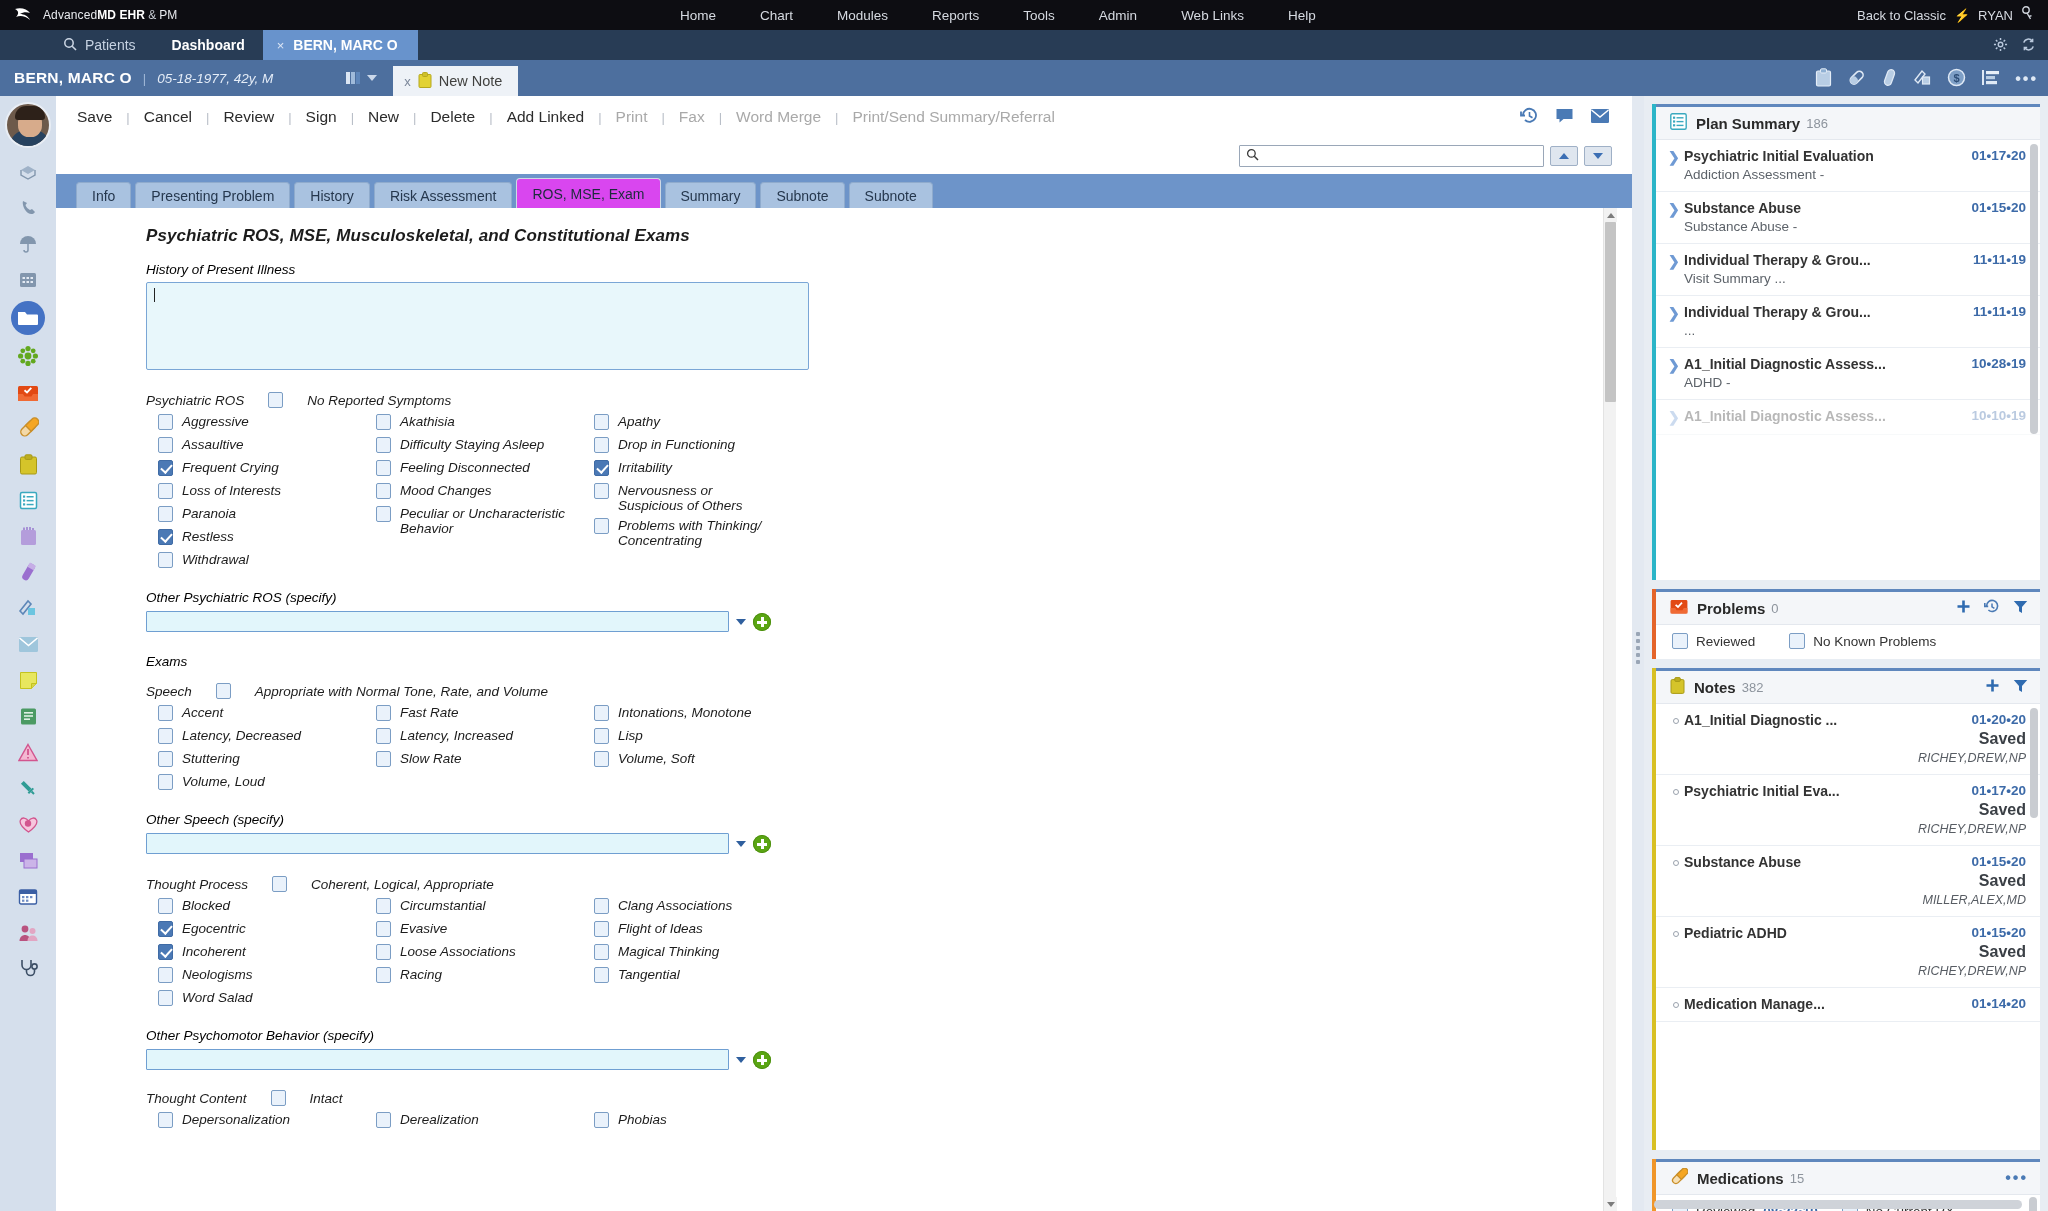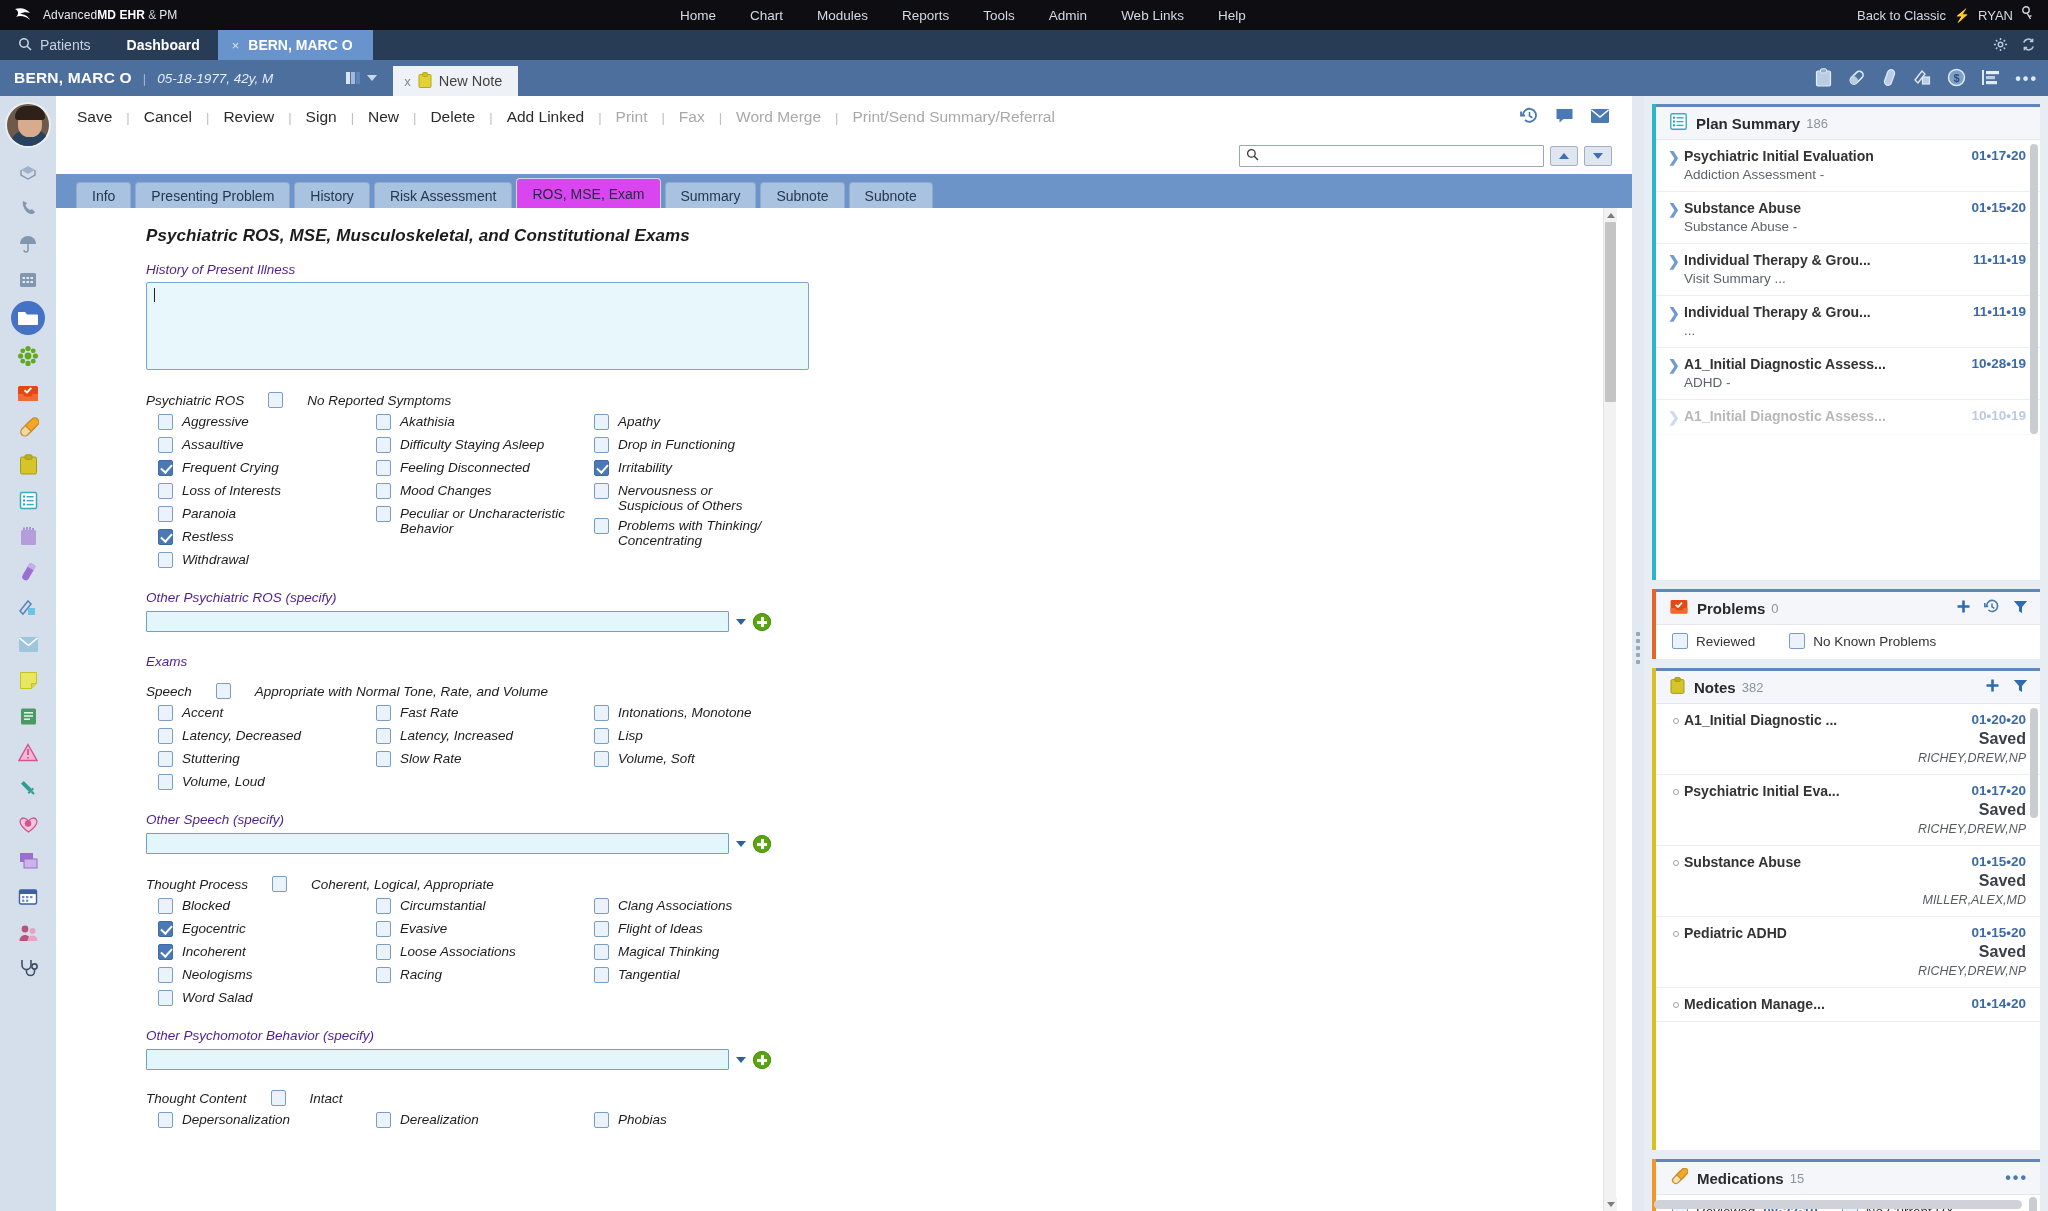--- a/index.html
+++ b/index.html
@@ -16,29 +16,30 @@
   
   #topbar {
     height:30px; background:#0d0d12; color:#d9dde4;
     display:flex; align-items:center; position:relative;
   }
   .brand { display:flex; align-items:center; gap:7px; padding-left:14px; }
   .brand-logo { width:22px; height:18px; position:relative; }
   .brand-text { font-size:12px; letter-spacing:.1px; color:#e8eaee; white-space:nowrap; }
   .brand-text b { font-weight:bold; color:#fff; }
   .brand-text .amp { color:#c8ccd4; font-weight:normal; margin:0 3px; }
-  #topnav { position:absolute; left:680px; display:flex; gap:34px; }
+  #topnav { position:absolute; left:680px; display:flex; gap:44px; }
   #topnav a { color:#d6dae1; font-size:13.5px; text-decoration:none; white-space:nowrap; }
   #topright { position:absolute; right:14px; display:flex; align-items:center; gap:8px; font-size:13px; color:#d6dae1; }
   #topright .bolt { color:#e07b2e; font-size:13px; }
 
   
   #tabstrip {
     height:30px; background:#283c55; display:flex; align-items:flex-end;
     position:relative;
+    padding-left:45px;
   }
   #tabstrip .ts-item {
     display:flex; align-items:center; gap:8px; height:30px;
     padding:0 18px; color:#c6d2e2; font-size:14px; white-space:nowrap;
   }
   #tabstrip .ts-item.dash { color:#fff; font-weight:bold; }
   #tabstrip .ts-tab {
     background:#6893cc; color:#fff; font-weight:bold; height:30px;
     display:flex; align-items:center; gap:9px; padding:0 20px 0 14px;
     font-size:14px; white-space:nowrap;
@@ -125,21 +126,21 @@
   }
   .ftab.active { background:#d946ef; color:#1d2b3c; height:30px; border-color:#cfd9e5; }
 
   
   #formbody {
     background:#fff; height:calc(100% - 42px - 36px - 34px);
     position:relative; overflow:hidden; padding:18px 0 0 0;
   }
   #formscroll { padding:0 40px 0 90px; }
   h1.sec-title { font-size:17px; font-style:italic; font-weight:bold; color:#1c1c1c; margin:0 0 16px 0; letter-spacing:.1px; }
-  .fld-label { font-size:13.5px; font-style:italic; color:#4c1d95; margin-bottom:5px; }
+  .fld-label { font-size:13.5px; font-style:italic; color:#000000; margin-bottom:5px; }
   .hpi-box {
     width:663px; height:88px; background:#e8f7fb; border:1px solid #7aa6d6;
     border-radius:2px; padding:5px 7px; font-size:13px; color:#222;
   }
   .hpi-caret { display:inline-block; width:1px; height:14px; background:#222; vertical-align:-2px; }
 
   .grp { margin-top:22px; }
   .grp-head { display:flex; align-items:center; gap:24px; margin-bottom:5px; }
   .grp-name { font-size:13.5px; font-style:italic; color:#1c1c1c; font-weight:normal; }
   .grp-opt { font-size:13.5px; font-style:italic; color:#1c1c1c; }

